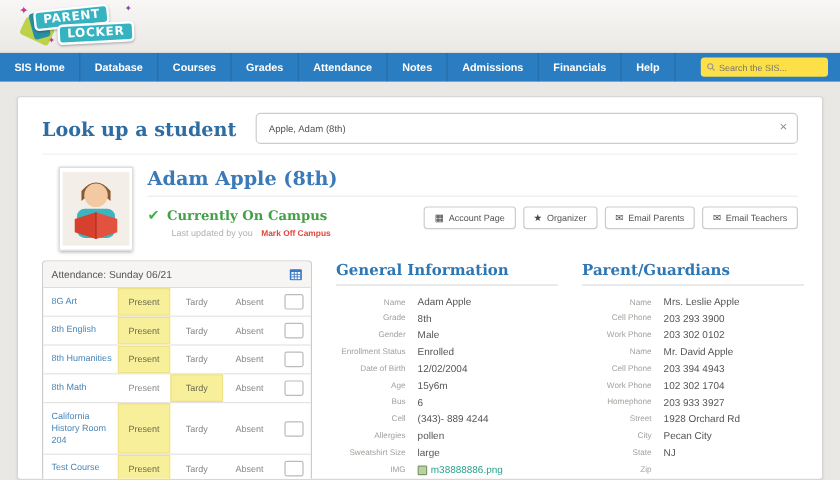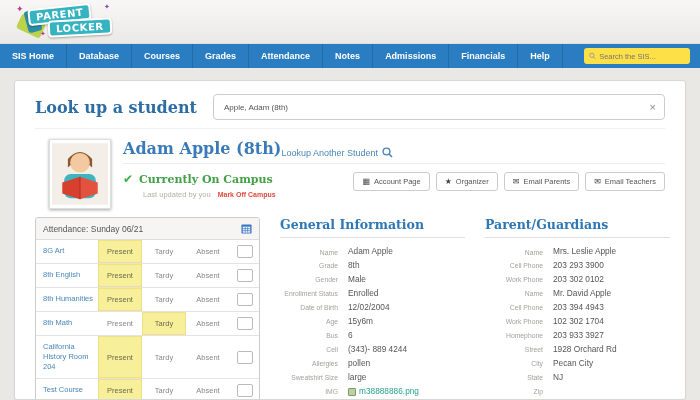--- a/index.html
+++ b/index.html
@@ -141,27 +141,20 @@
             <circle cx="30" cy="21" r="10.5" fill="#f2c9a0"></circle>
             <rect x="13" y="33" width="34" height="26" rx="7" fill="#3bb5c0"></rect>
             <path d="M11 42 L30 36 L30 60 L11 54 Z" fill="#d8402e"></path>
             <path d="M49 42 L30 36 L30 60 L49 54 Z" fill="#e2523f"></path>
             <line x1="30" y1="36" x2="30" y2="60" stroke="#a82d1f" stroke-width="1"></line>
           </svg>
         </div>
         <div class="head-main">
           <div class="name-row">
             <h2>Adam Apple (8th)</h2>
-            <a class="lookup-another">
-              <span>Lookup Another Student</span>
-              <svg class="mini" width="11" height="11" viewBox="0 0 11 11">
-                <circle cx="4.5" cy="4.5" r="3.4" fill="none" stroke="#4a86b8" stroke-width="1.4"></circle>
-                <line x1="7" y1="7" x2="10" y2="10" stroke="#4a86b8" stroke-width="1.6"></line>
-              </svg>
-            </a>
           </div>
           <div class="status-row">
             <div>
               <div class="oncampus">
                 <span class="check">✔</span>
                 <span>Currently On Campus</span>
               </div>
               <div class="updated">
                 <span>Last updated by you</span>
                 <a class="markoff">Mark Off Campus</a>

